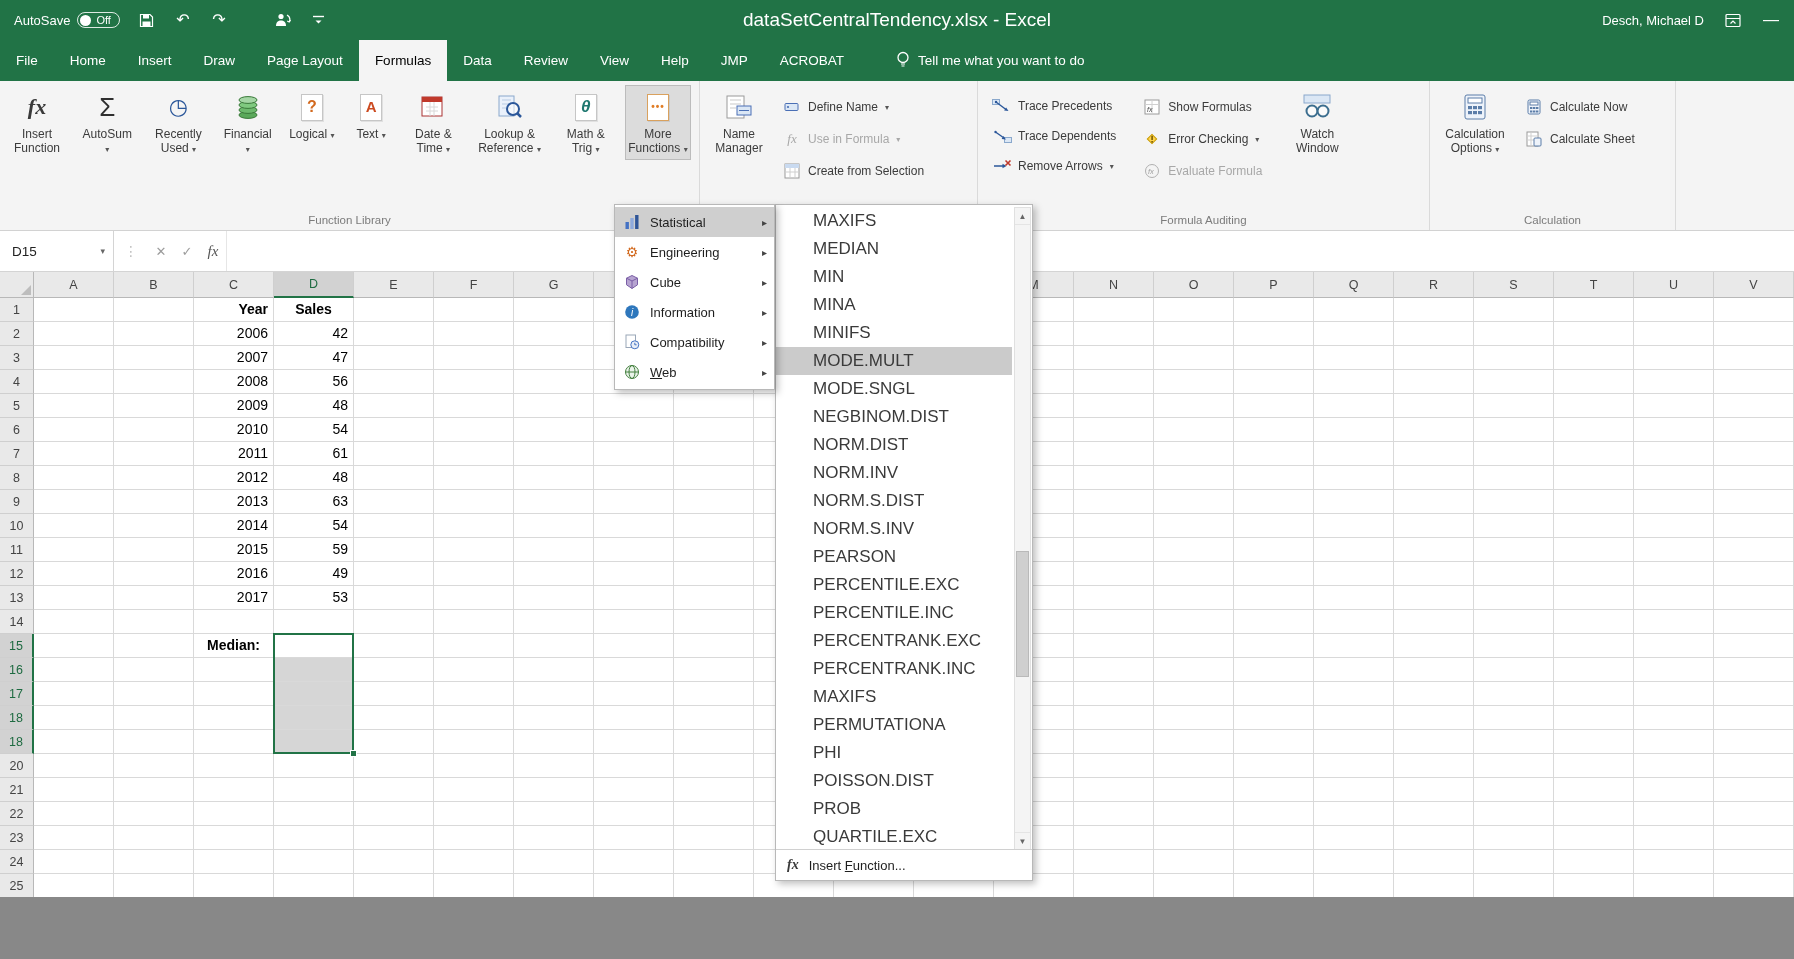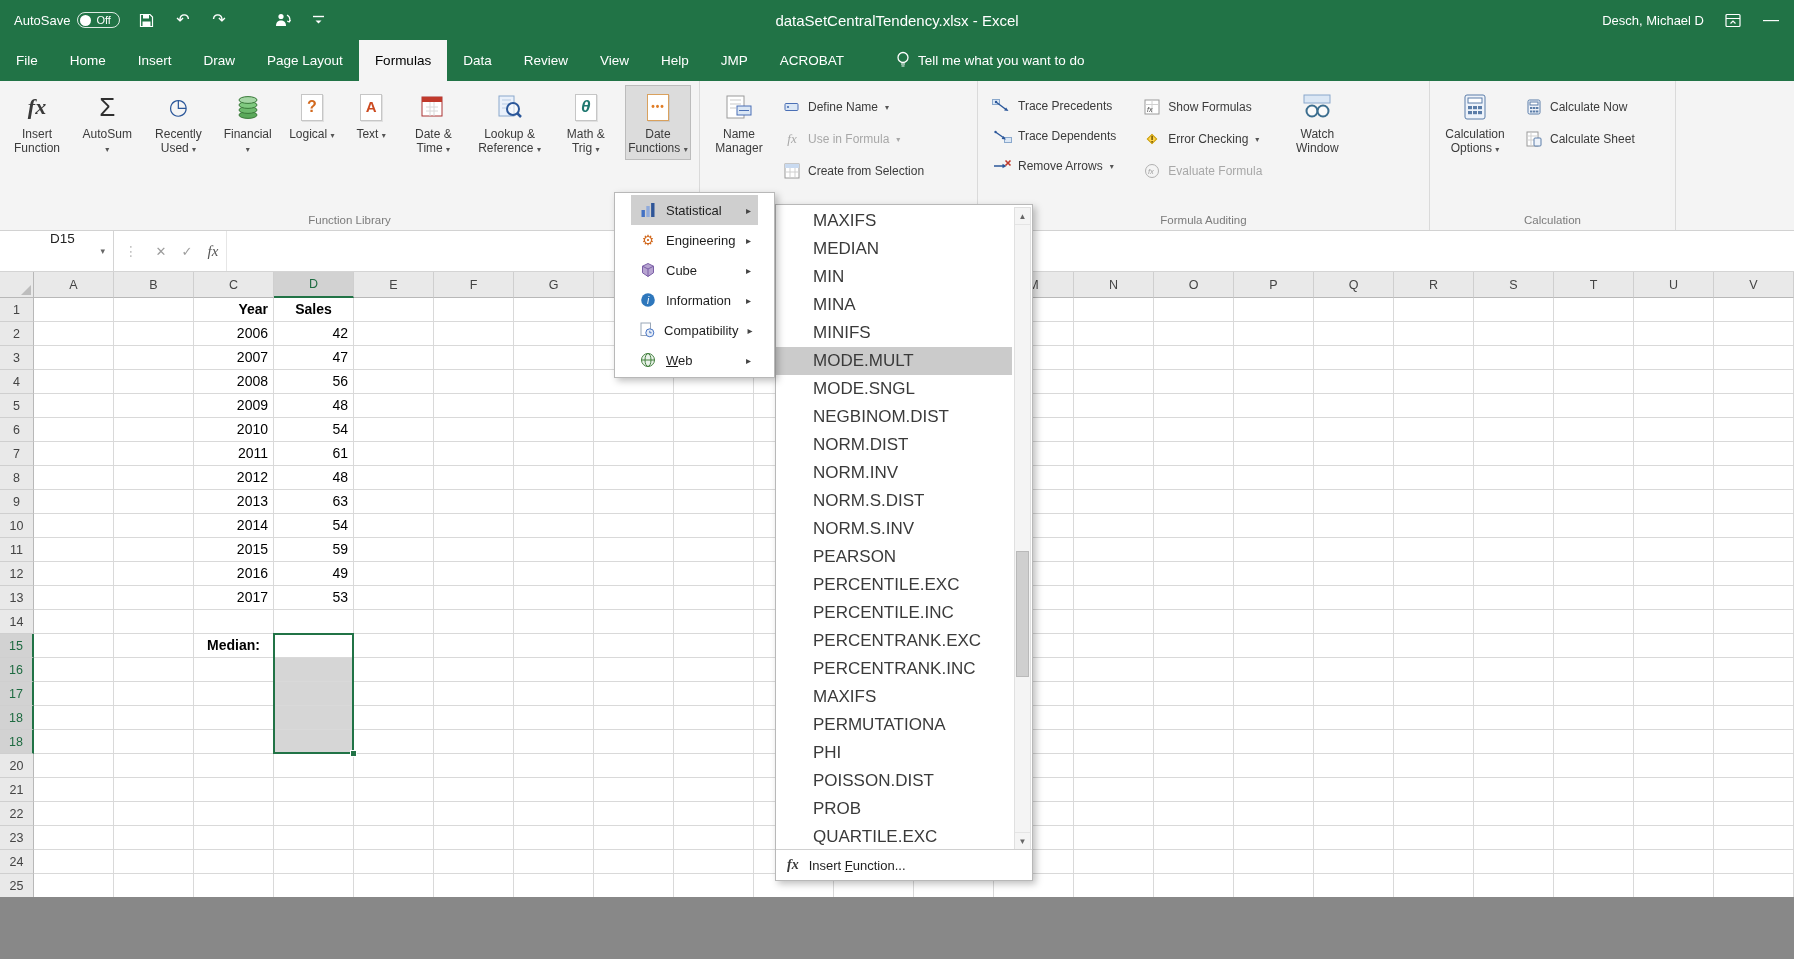--- a/index.html
+++ b/index.html
@@ -8,21 +8,21 @@
   .app { position:relative; width:1794px; height:897px; background:#fff; overflow:hidden; }
 
   
   .titlebar { position:absolute; top:0; left:0; right:0; height:40px; background:#217346; display:flex; align-items:center; color:#fff; font-size:13px; z-index:10; }
   .tb-left { display:flex; align-items:center; gap:18px; padding-left:14px; }
   .autosave { display:flex; align-items:center; gap:7px; }
   .as-pill { display:flex; align-items:center; gap:5px; border:1px solid rgba(255,255,255,.85); border-radius:10px; padding:1px 8px 1px 2px; font-size:11px; }
   .as-knob { width:11px; height:11px; border-radius:50%; background:#fff; }
   .qbtn { display:inline-flex; align-items:center; justify-content:center; min-width:18px; height:24px; font-size:16px; line-height:1; }
   .gap-l { margin-left:28px; }
-  .tb-title { position:absolute; left:50%; transform:translateX(-50%); font-size:15px; white-space:nowrap; }
+  .tb-title { position:absolute; left:50%; transform:translateX(-50%); font-size:19px; white-space:nowrap; }
   .tb-right { margin-left:auto; display:flex; align-items:center; gap:20px; padding-right:14px; }
 
   
   .tabrow { position:absolute; top:40px; left:0; right:0; height:41px; background:#217346; display:flex; align-items:stretch; color:#fff; z-index:10; }
   .tabs { display:flex; }
   .tab { padding:0 16px; line-height:41px; font-size:13.5px; white-space:nowrap; cursor:default; }
   .tab.active { background:#f4f4f4; color:#000000; }
   .tellme { display:flex; align-items:center; gap:8px; margin-left:36px; font-size:13.5px; white-space:nowrap; }
 
   
@@ -53,21 +53,21 @@
   .icard { width:22px; height:27px; background:#fff; border:1px solid #c6c6c6; box-shadow:1px 1px 0 rgba(0,0,0,.08); display:flex; align-items:center; justify-content:center; }
   .qmark { color:#d2691e; font-weight:bold; font-size:16px; }
   .amark { color:#cc4a20; font-weight:bold; font-size:15px; }
   .theta { color:#1f7870; font-weight:bold; font-style:italic; font-size:17px; }
   .mfcard { border-color:#d9a15e; }
   .dots3 { color:#e07c24; font-weight:bold; font-size:10px; letter-spacing:1px; }
   .fxsm { font-family:"Liberation Serif",serif; font-style:italic; font-size:13px; color:#666; }
 
   
   .fbar { position:absolute; top:231px; left:0; right:0; height:41px; background:#fff; border-bottom:1px solid #d4d4d4; display:flex; align-items:center; z-index:5; }
-  .namebox { width:114px; height:100%; border-right:1px solid #d4d4d4; display:flex; align-items:center; padding-left:12px; font-size:13.5px; color:#222;flex-direction:column; }
+  .namebox { width:114px; height:100%; border-right:1px solid #d4d4d4; display:flex; align-items:center; padding-left:12px; font-size:13.5px; color:#222; }
   .nbarr { margin-left:auto; margin-right:8px; font-size:9px; color:#666; }
   .fdots { color:#c0c0c0; padding:0 10px; font-size:14px; }
   .fbtn { width:26px; text-align:center; font-size:13px; color:#9c9c9c; cursor:default; }
   .fxb { font-family:"Liberation Serif",serif; font-style:italic; color:#555; font-size:15px; }
   .finput { flex:1; height:100%; border-left:1px solid #e6e6e6; font-size:14px; padding:10px 8px; color:#000; }
 
   
   #grid { position:absolute; top:272px; left:0; width:1794px; height:687px; overflow:hidden; background:#fff; z-index:1; }
   .g-hrow { display:flex; height:26px; }
   .g-corner { position:relative; width:34px; background:#e9e9e9; border-right:1px solid #b8b8b8; border-bottom:1px solid #b8b8b8; }
@@ -77,21 +77,21 @@
   .g-row { display:flex; height:24px; }
   .g-rowhdr { width:34px; text-align:center; line-height:24px; background:#e9e9e9; border-right:1px solid #b8b8b8; border-bottom:1px solid #cfcfcf; font-size:12.5px; color:#444; }
   .g-rowhdr.sel { background:#d2d2d2; color:#1e6b41; border-right:2px solid #217346; }
   .g-cell { width:80px; border-right:1px solid #d9d9d9; border-bottom:1px solid #d9d9d9; font-size:14px; line-height:23px; padding:0 5px; color:#000; white-space:nowrap; overflow:hidden; }
   .g-cell.b { font-weight:bold; }
   .g-cell.selfill { background:#d6d6d6; }
   .selbox { position:absolute; border:2px solid #217346; pointer-events:none; z-index:3; }
   .fillhandle { position:absolute; right:-5px; bottom:-5px; width:7px; height:7px; background:#217346; border:1.5px solid #fff; }
 
   
-  .menu { position:absolute; left:614px; top:192px; width:161px; background:#fff; border:1px solid #b8b8b8; box-shadow:3px 3px 7px rgba(0,0,0,.25); padding:2px 16px; z-index:60; }
+  .menu { position:absolute; left:614px; top:204px; width:161px; background:#fff; border:1px solid #b8b8b8; box-shadow:3px 3px 7px rgba(0,0,0,.25); padding:2px 0; z-index:60; }
   .mitem { display:flex; align-items:center; height:30px; padding:0 7px 0 8px; gap:9px; font-size:13px; color:#1e1e1e; cursor:default; }
   .mitem.hl { background:#cfcfcf; }
   .micon { width:18px; height:18px; display:flex; align-items:center; justify-content:center; }
   .mlabel { flex:1; }
   .marrow { font-size:10px; color:#444; }
 
   .submenu { position:absolute; left:775px; top:204px; width:258px; height:677px; background:#fff; border:1px solid #b8b8b8; box-shadow:3px 3px 7px rgba(0,0,0,.25); z-index:59; }
   .sub-list { position:absolute; top:2px; left:0; right:20px; }
   .sitem { height:28px; line-height:28px; padding-left:37px; font-size:17px; color:#3a3a3a; margin-left:0; cursor:default; white-space:nowrap; }
   .sitem.hl { background:#cbcbcb; }
@@ -255,21 +255,21 @@
             </span>
           </span>
         <span class="rlabel"><span>Math &amp; Trig</span> <span class="darr">▾</span></span>
       </div>
       <div class="rbtn-lg w66 pressed">
         <span class="ric">
             <span class="icard mfcard">
               <span class="dots3">•••</span>
             </span>
           </span>
-        <span class="rlabel"><span>Date Functions</span> <span class="darr">▾</span></span>
+        <span class="rlabel"><span>More Functions</span> <span class="darr">▾</span></span>
       </div>
       <div class="glabel">Function Library</div>
     </div>
 
     <div class="rgroup rg2">
       <div class="rbtn-lg w62">
         <span class="ric">
             <svg width="28" height="26" viewBox="0 0 28 26">
               <rect x="2" y="2" width="17" height="22" fill="#fff" stroke="#9a9a9a"></rect>
               <path d="M5 6h11M5 10h11M5 14h6" stroke="#c9c9c9"></path>

